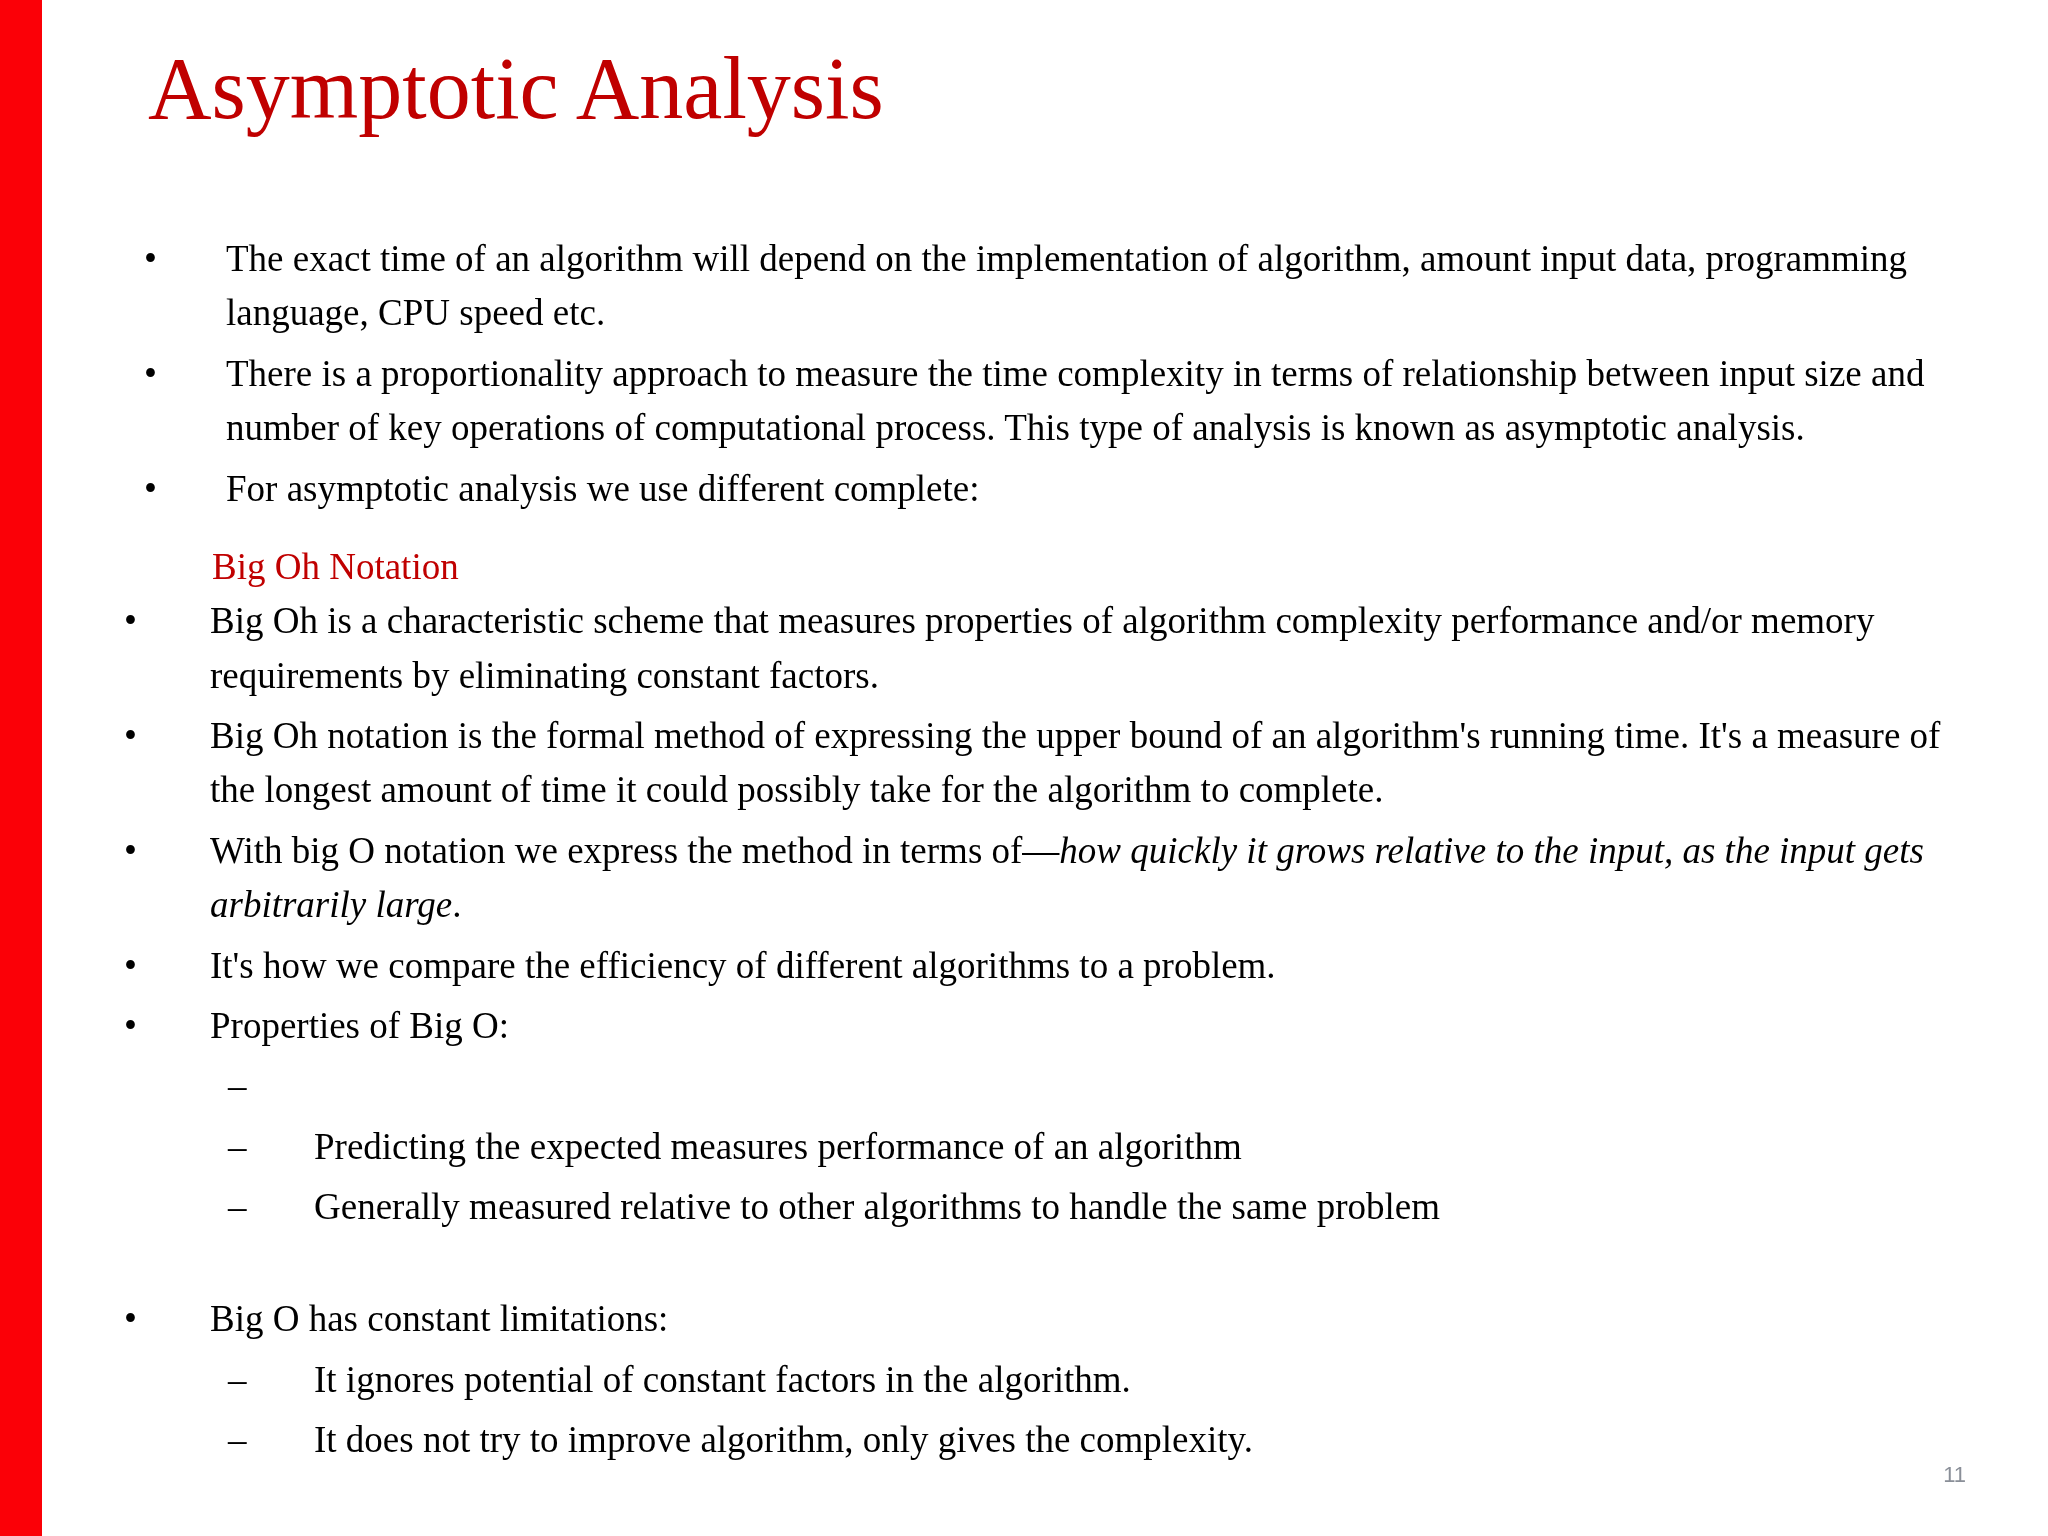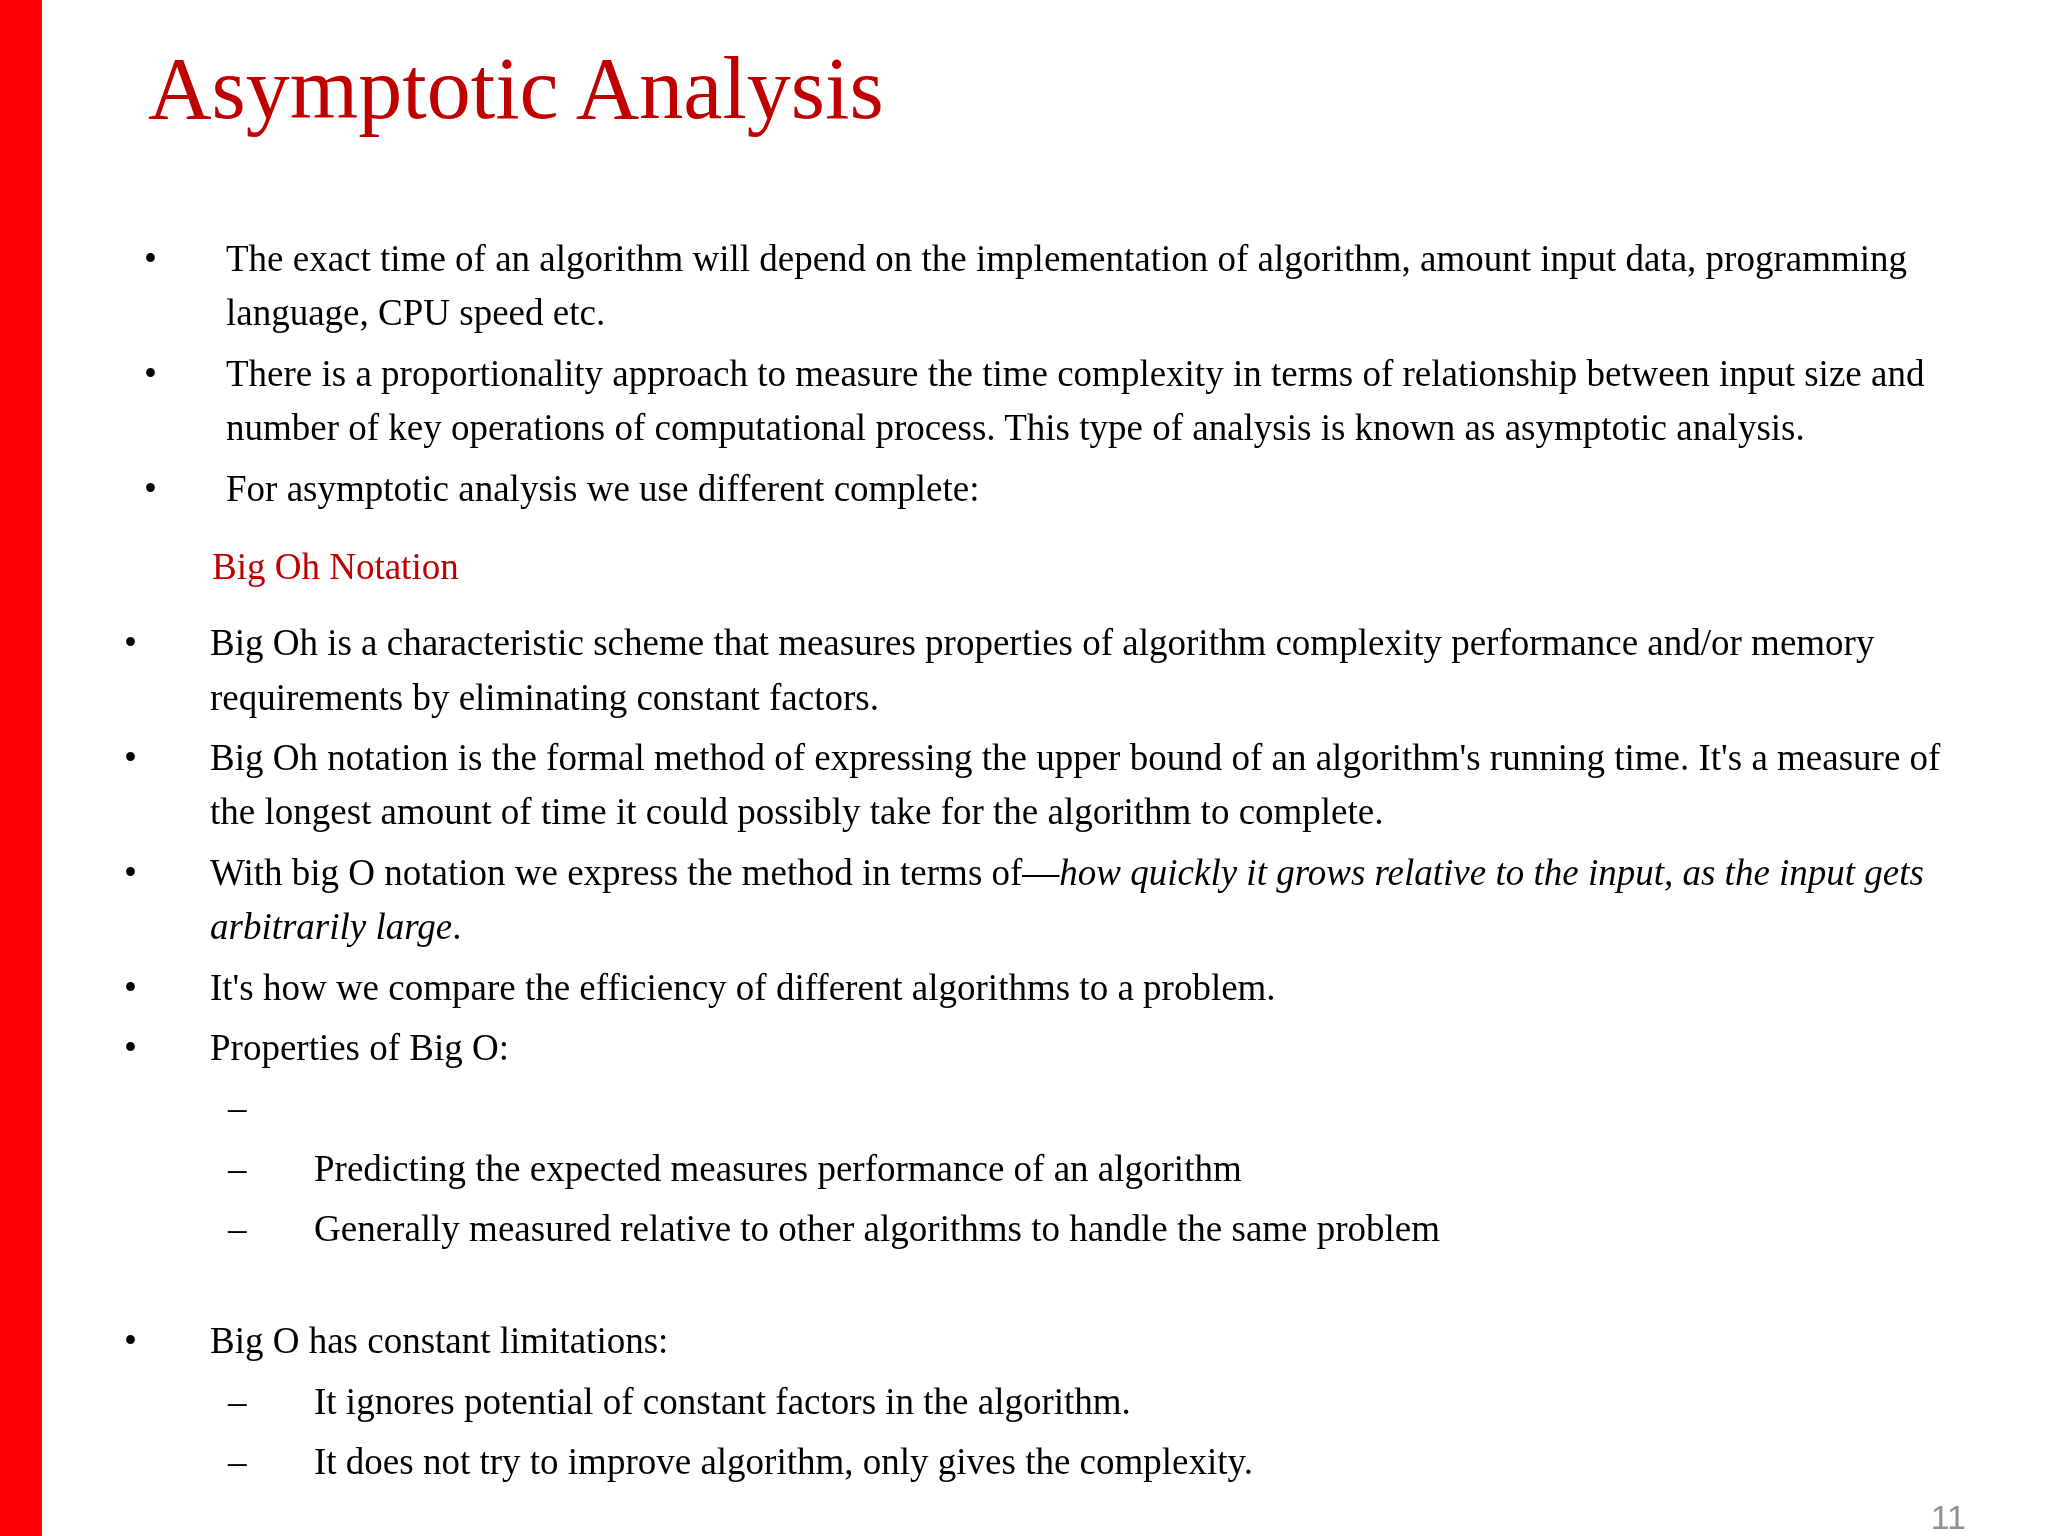--- a/index.html
+++ b/index.html
@@ -46,32 +46,31 @@
   .bullet-row .marker { width: 108px; padding-left: 26px; }
 
   
   .bullet-row2 .marker { width: 92px; padding-left: 6px; }
 
   
   .dash-row .marker { width: 86px; margin-left: 110px; }
 
   .subheading {
     color: #c00000;
-    margin: 24px 0 22px 94px;
+    margin: 24px 0 0 94px;
   }
   .it { font-style: italic; }
   .spacer { height: 52px; }
   .pageno {
     position: absolute;
     right: 82px;
     top: 1462px;
     font-family: "Liberation Sans", sans-serif;
-    font-size: 34px;
+    font-size: 22px;
     color: #8a8f98;
-    margin-top: 36px;
   }
 </style>
 </head>
 <body>
 
 <div class="slide">
   <div class="red-bar"></div>
 
   <h1 class="title">Asymptotic Analysis</h1>
 

